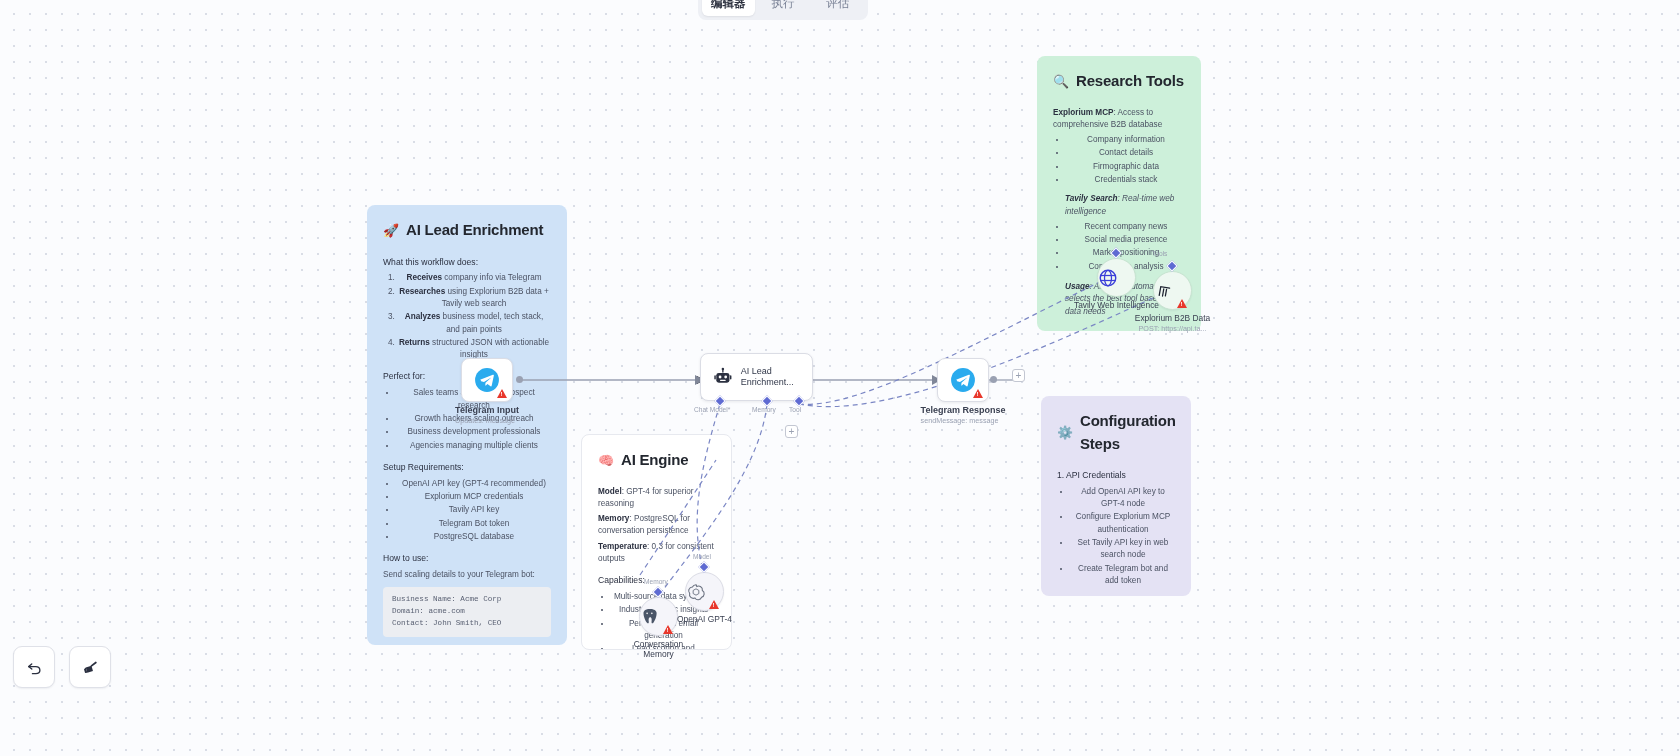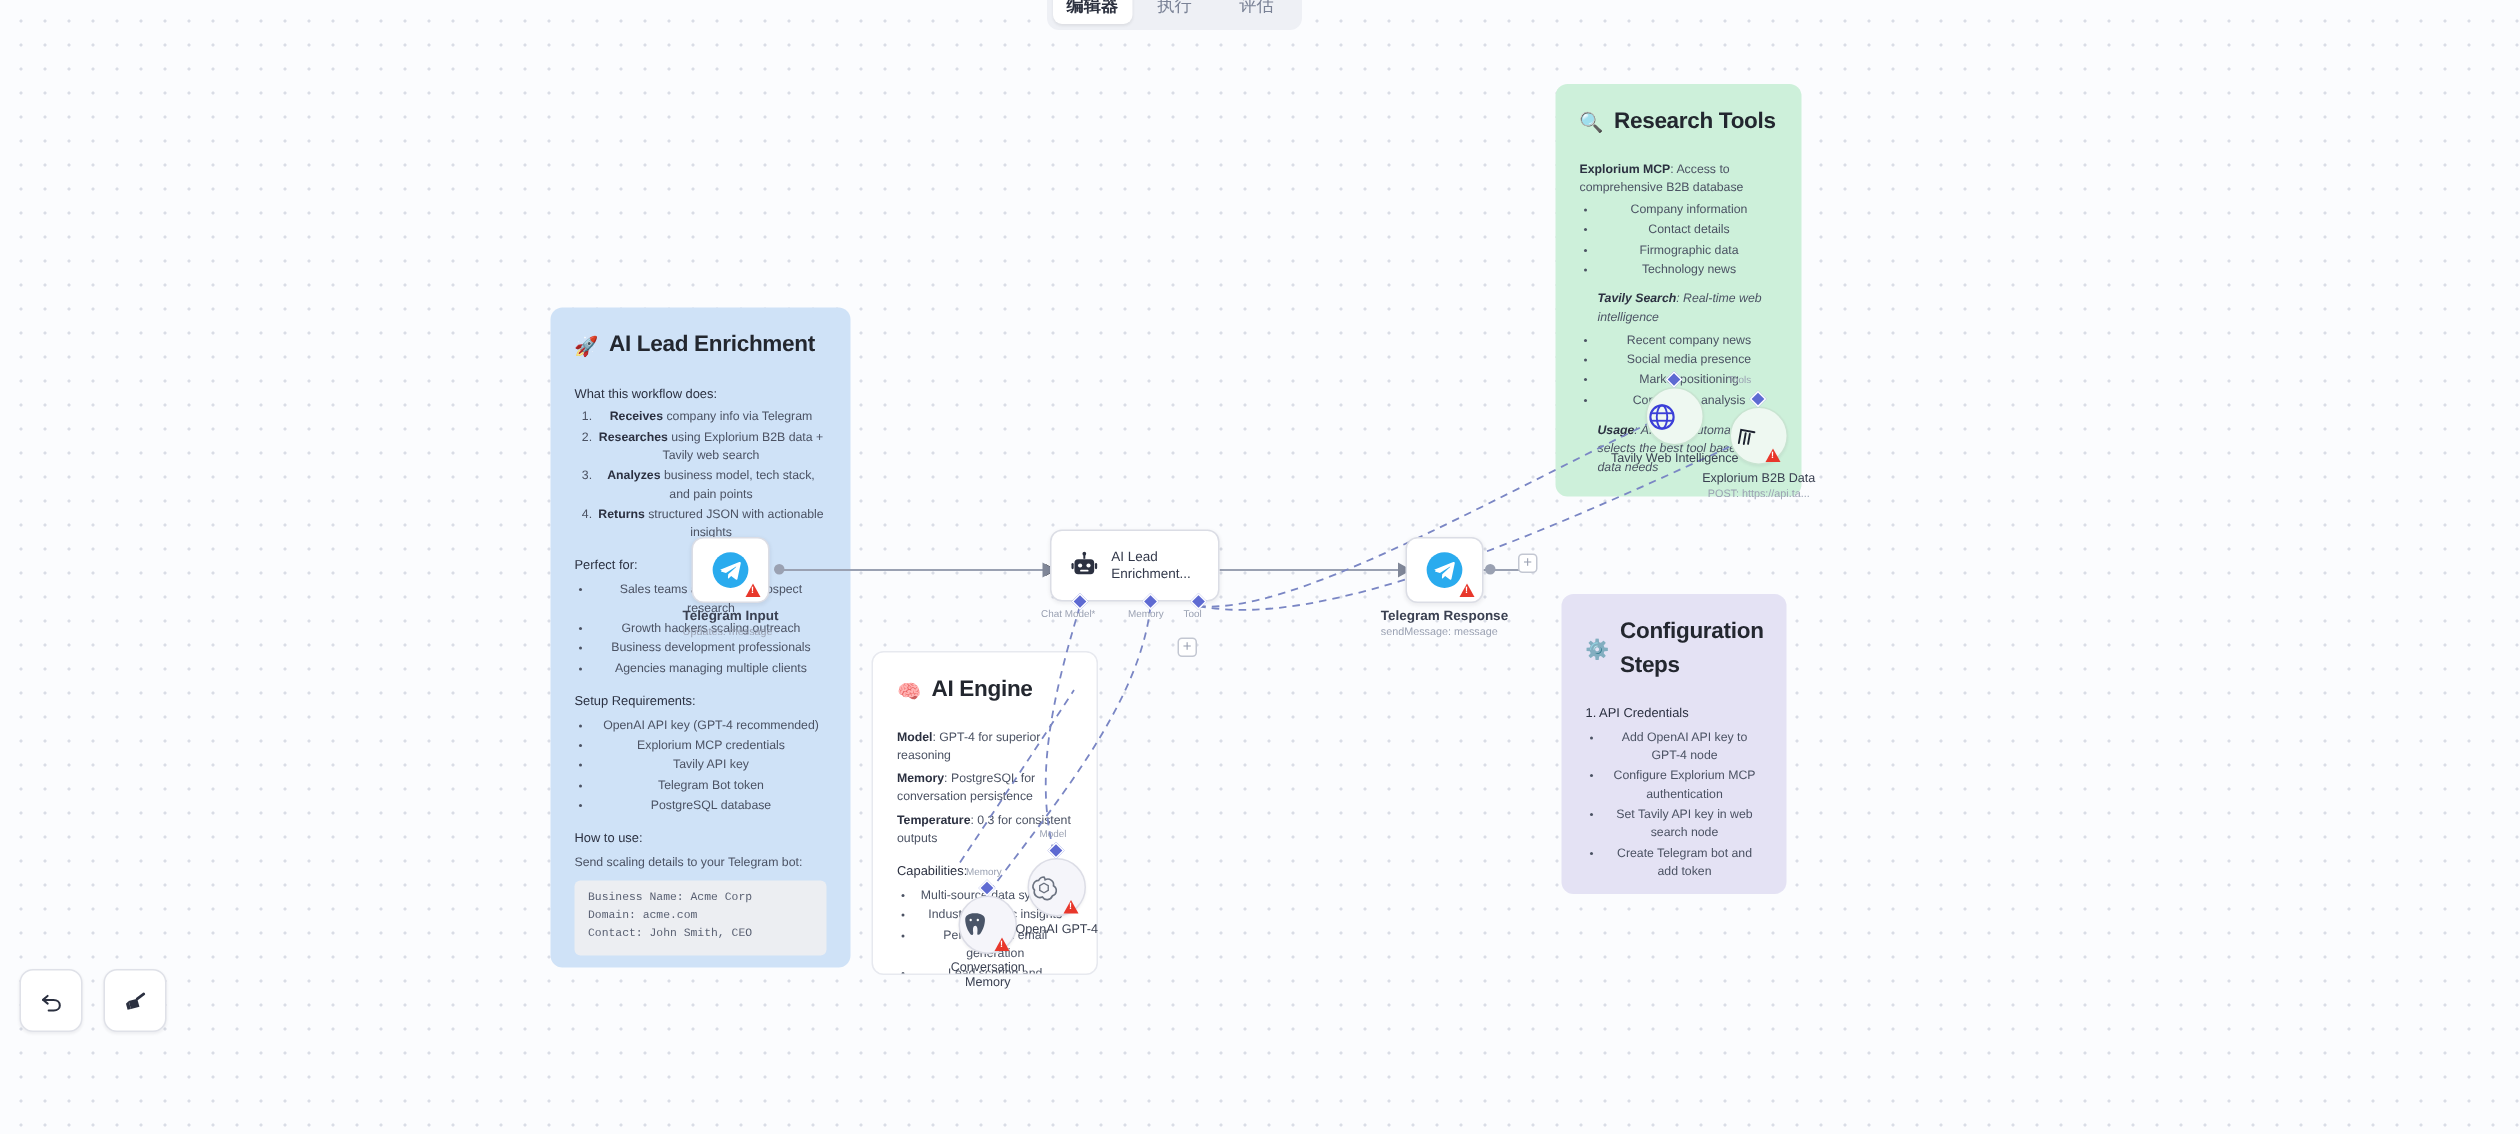--- a/index.html
+++ b/index.html
@@ -305,21 +305,21 @@
   <div class="note" id="note-tools">
     <h2>
       <span class="emoji">🔍</span>
       <span>Research Tools</span>
     </h2>
     <p><b>Explorium MCP</b><span>: Access to comprehensive B2B database</span></p>
     <ul>
       <li>Company information</li>
       <li>Contact details</li>
       <li>Firmographic data</li>
-      <li>Technology news</li>
+      <li>Credentials stack</li>
     </ul>
     <p class="indent" style="margin-top:7px"><b>Tavily Search</b><span>: Real-time web intelligence</span></p>
     <ul>
       <li>Recent company news</li>
       <li>Social media presence</li>
       <li>Market positioning</li>
       <li>Competitive analysis</li>
     </ul>
     <p class="indent" style="margin-top:8px"><b>Usage</b><span>: AI agent automatically selects the best tool based on data needs</span></p>
   </div>

